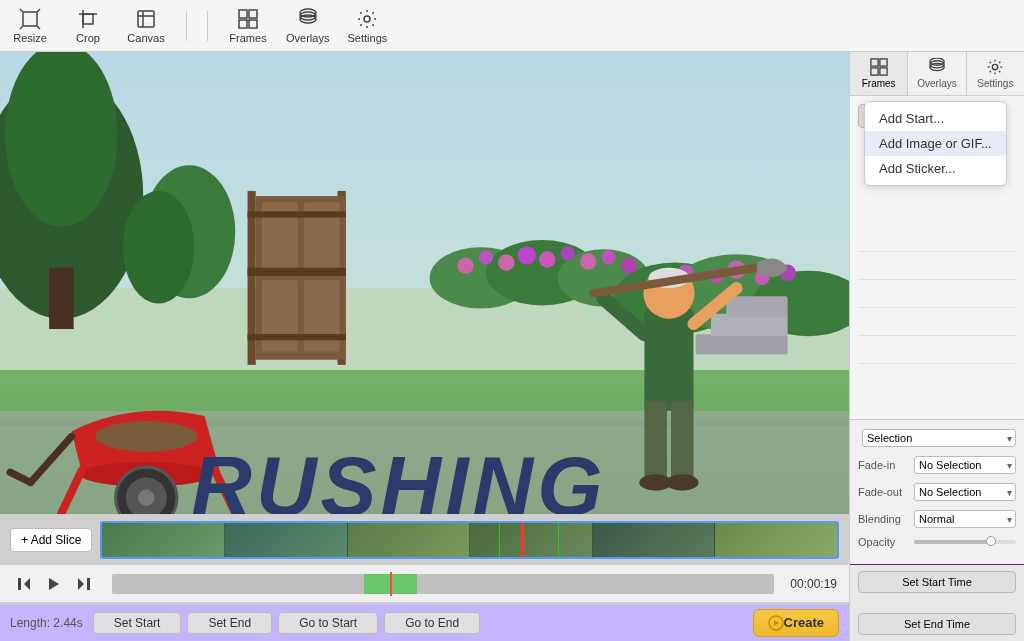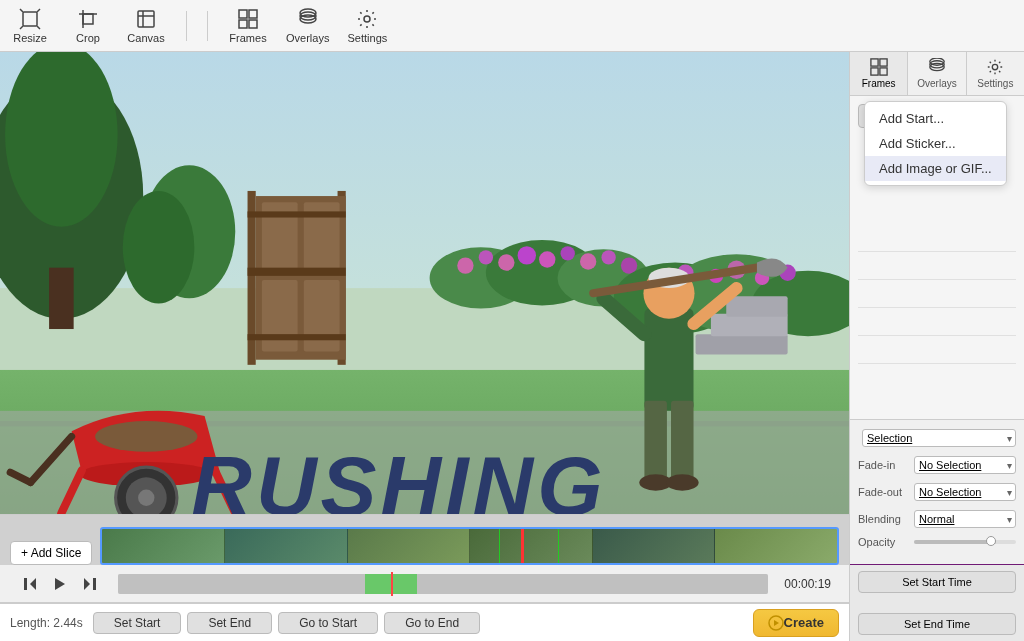--- a/index.html
+++ b/index.html
@@ -76,21 +76,21 @@
       background: #e8e8e8;
       border-top: 1px solid #ccc;
     }
 
     .timeline-controls {
       height: 38px;
       background: #f0f0f0;
       border-bottom: 1px solid #ccc;
       display: flex;
       align-items: center;
-      padding: 0 18px;
+      padding: 0 12px;
       gap: 8px;
     }
 
     .timeline-btn {
       background: #e0e0e0;
       border: 1px solid #bbb;
       border-radius: 4px;
       padding: 3px 20px;
       font-size: 12px;
       cursor: pointer;
@@ -152,21 +152,21 @@
       font-size: 12px;
       color: #333;
       font-variant-numeric: tabular-nums;
       white-space: nowrap;
     }
 
     .timeline-strip-area {
       height: 50px;
       background: #d0d0d0;
       display: flex;
-      align-items: flex-end;
+      align-items: center;
       padding: 0 10px;
       gap: 8px;
     }
 
     .add-slice-btn {
       background: white;
       border: 1px solid #bbb;
       border-radius: 4px;
       padding: 4px 10px;
       font-size: 12px;
@@ -186,21 +186,21 @@
     }
 
     .video-strip-frame {
       flex: 1;
       background: linear-gradient(135deg, #4a8a4a 0%, #6ab06a 50%, #3a7a5a 100%);
       border-right: 1px solid rgba(0,0,0,0.2);
     }
 
     .bottom-controls {
       height: 38px;
-      background: #ffffff;
+      background: #c4b5fd;
       border-top: 1px solid #ccc;
       display: flex;
       align-items: center;
       padding: 0 10px;
       gap: 6px;
     }
 
     .length-label {
       font-size: 12px;
       color: #555;
@@ -338,21 +338,20 @@
     .prop-select {
       flex: 1;
       font-size: 11px;
       background: white;
       border: 1px solid #bbb;
       border-radius: 3px;
       padding: 2px 4px;
       appearance: none;
       -webkit-appearance: none;
       position: relative;
-      text-decoration: underline;
     }
 
     .prop-select-wrapper {
       flex: 1;
       position: relative;
     }
 
     .prop-select-wrapper::after {
       content: '▾';
       position: absolute;
@@ -699,22 +698,22 @@
 
     <div class="panel-content">
 
       <div class="panel-top-buttons">
         <div class="panel-icon-btn">+</div>
         <div class="panel-icon-btn">−</div>
       </div>
 
       <div class="dropdown-menu">
         <div class="dropdown-item">Add Start...</div>
+        <div class="dropdown-item active" style="background:#e8eaf6;">Add Image or GIF...</div>
         <div class="dropdown-item">Add Sticker...</div>
-        <div class="dropdown-item active" style="background:#e8eaf6;">Add Image or GIF...</div>
       </div>
 
       <div style="margin-top: 100px;">
         <div class="empty-row"></div>
         <div class="empty-row"></div>
         <div class="empty-row"></div>
         <div class="empty-row"></div>
         <div class="empty-row"></div>
       </div>
     </div>

